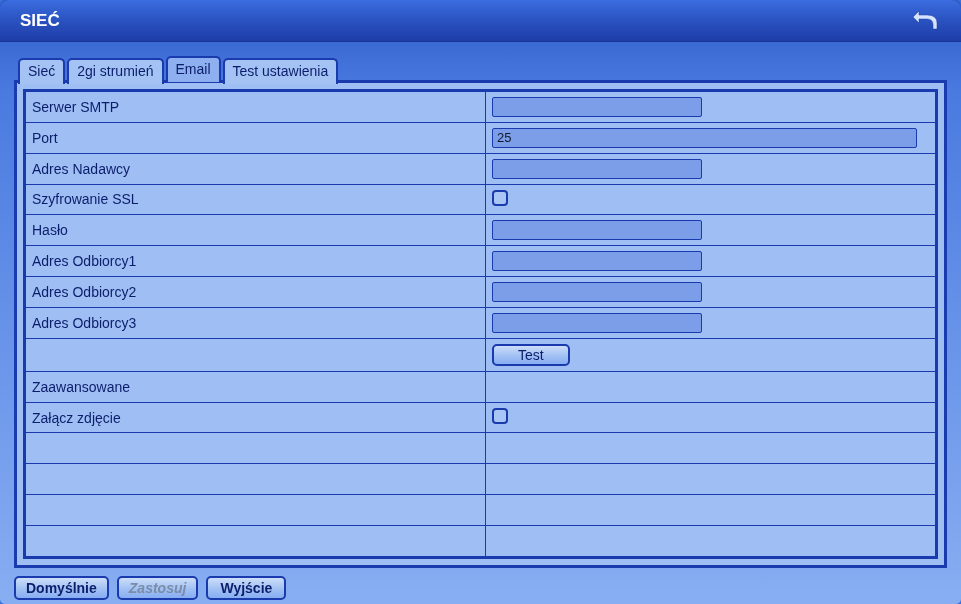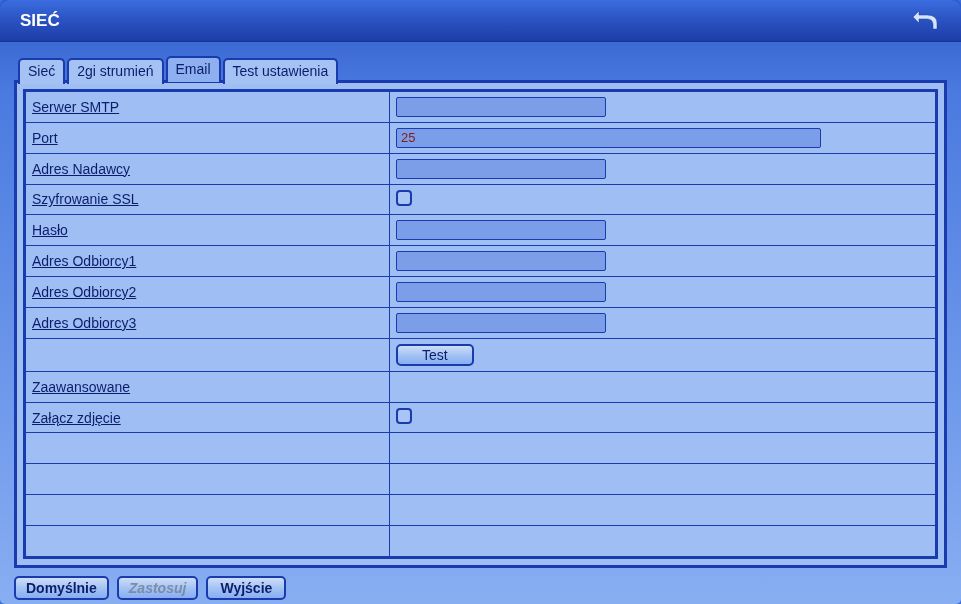--- a/index.html
+++ b/index.html
@@ -88,33 +88,32 @@
     }
     table.form td {
       border: 1px solid #1a3bad;
       padding: 4px 6px;
       color: #0c1e6b;
       font-size: 14px;
       height: 29px;
       vertical-align: middle;
     }
     table.form td.label-cell {
-      width: 364px;
-      text-decoration: underline;
+      width: 460px;
     }
     table.form td.value-cell {
       width: auto;
     }
     .text-input {
       width: 210px;
       height: 20px;
       background: #7c9ee8;
       border: 1px solid #1a3bad;
       border-radius: 2px;
-      color: #7f1d1d;
+      color: #0f172a;
       font-size: 13px;
       padding: 0 4px;
       outline: none;
     }
     .checkbox {
       width: 16px;
       height: 16px;
       border: 2px solid #1a3bad;
       border-radius: 4px;
       background: #a8c5f5;

